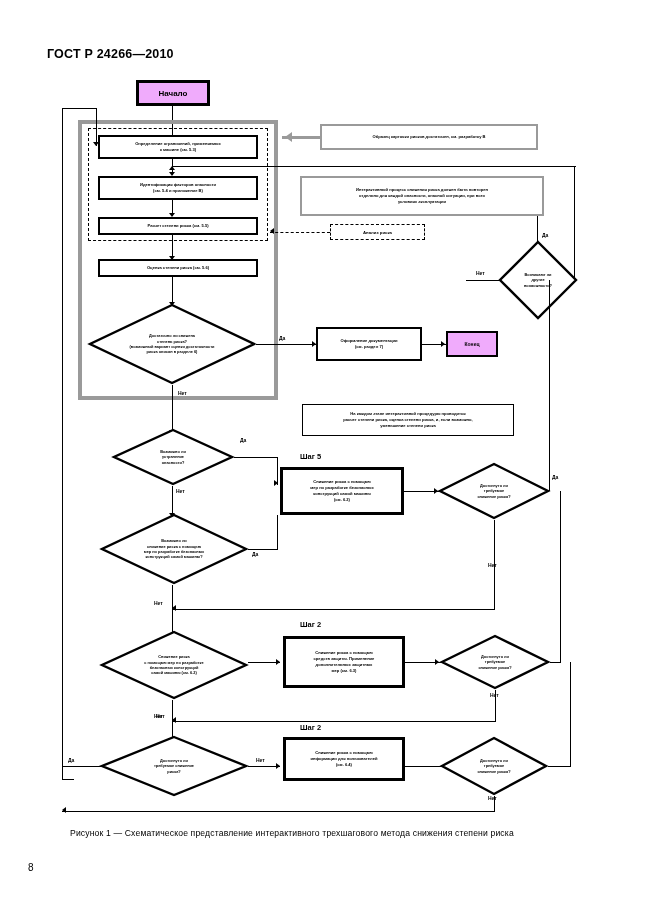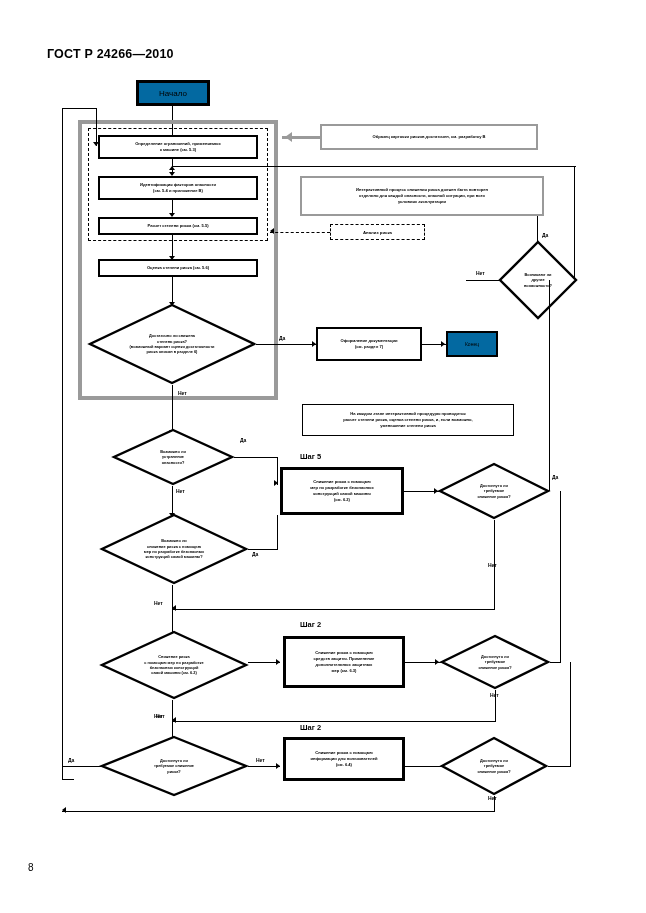--- a/index.html
+++ b/index.html
@@ -25,23 +25,23 @@
     background:#fff;border:1.6px solid #000;
     display:flex;align-items:center;justify-content:center;text-align:center;
     font-size:4.1px;font-weight:bold;line-height:1.45;padding:1px 3px;
   }
   .pbox.thick{border-width:2.6px;}
   .pbox.thicker{border-width:3.2px;}
   .pbox.note{border-width:1px;font-weight:bold;}
 
   
   .terminal{
-    background:#0369a1;border:3px solid #000;
+    background:#f0abfc;border:3px solid #000;
     display:flex;align-items:center;justify-content:center;
-    font-size:8px;font-weight:normal;
+    font-size:8px;font-weight:bold;
   }
   .terminal.small{font-size:5px;border-width:2.6px;}
 
   
   .greyframe{border:4px solid #9a9a9a;background:transparent;}
   .greybox{
     border:2.4px solid #9a9a9a;background:#fff;
     display:flex;align-items:center;justify-content:center;text-align:center;
     font-size:4.1px;font-weight:bold;line-height:1.45;padding:2px 6px;
   }
@@ -325,15 +325,16 @@
 
   <div class="ln lnv" style="left:570px;top:662px;height:104px;"></div>
   <div class="ln lnh" style="left:548px;top:766px;width:23px;"></div>
 
   <div class="ln lnv" style="left:494px;top:796px;height:16px;"></div>
   <div class="ln lnh" style="left:62px;top:811px;width:433px;"></div>
   <div class="arr arr-l" style="left:62px;top:807px;"></div>
 
   <div class="ln lnh" style="left:62px;top:766px;width:40px;"></div>
 
+  <div class="caption">Рисунок 1 — Схематическое представление интерактивного трехшагового метода снижения степени риска</div>
   <div class="folio">8</div>
 
 </div>
 
 </body></html>

